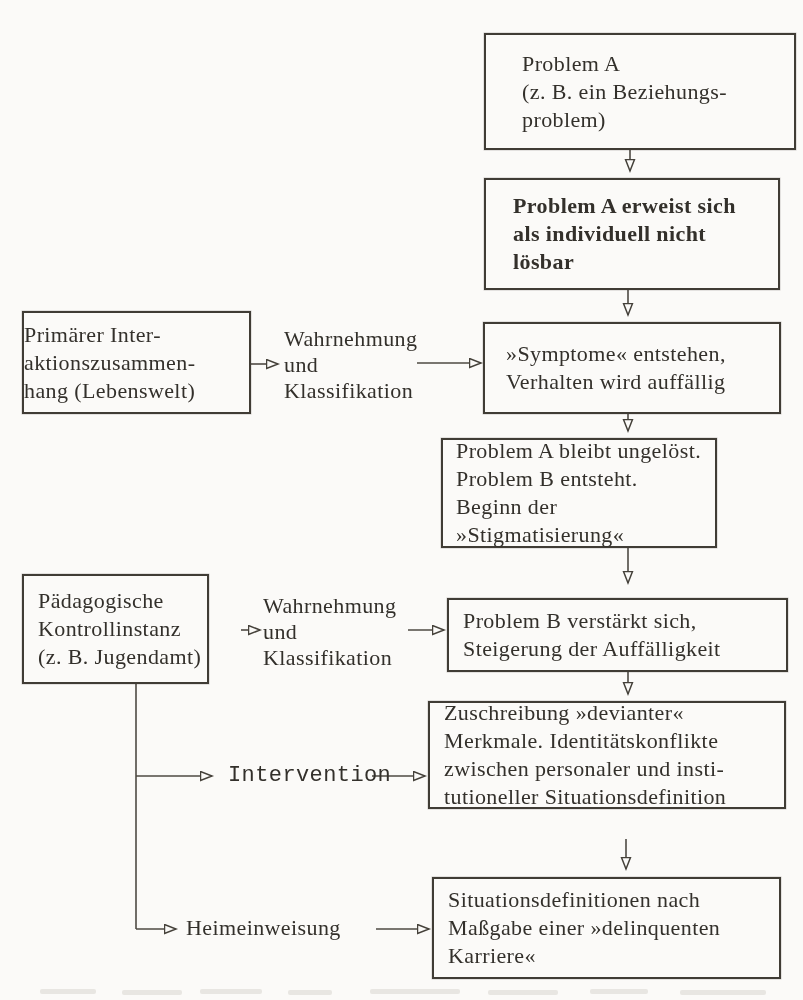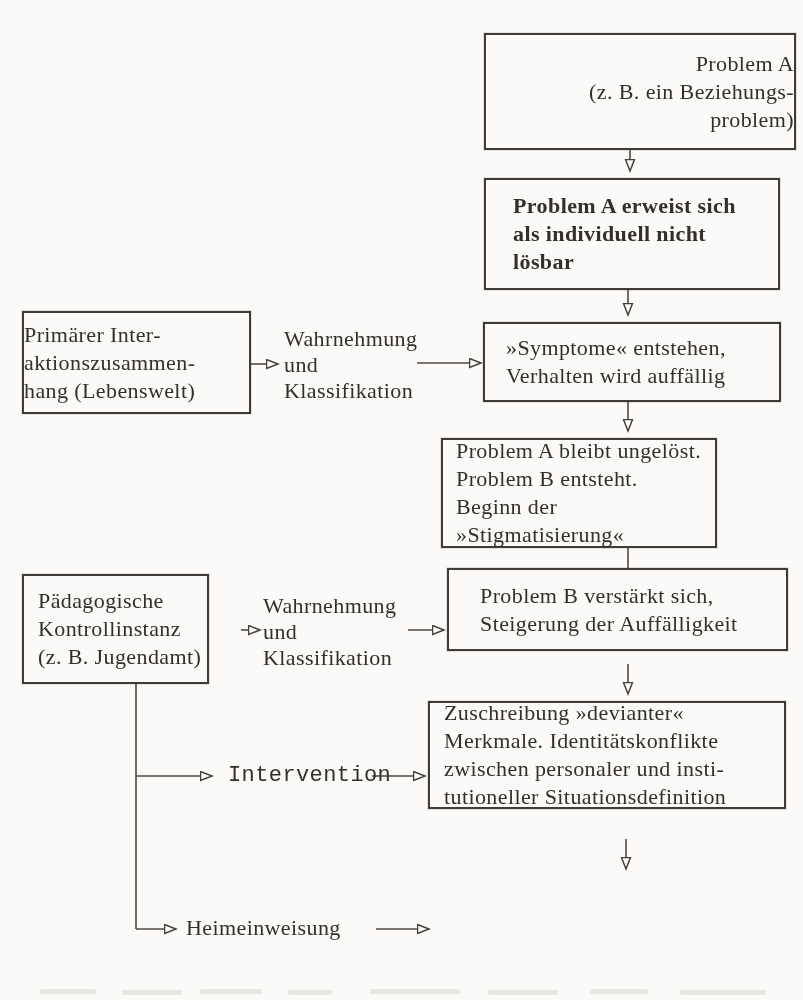--- a/index.html
+++ b/index.html
@@ -75,51 +75,54 @@
     <line x1="241" y1="630" x2="260" y2="630" marker-end="url(#ah)"></line>
     <line x1="408" y1="630" x2="444" y2="630" marker-end="url(#ah)"></line>
 
     <polyline points="136,684 136,929"></polyline>
     <line x1="136" y1="776" x2="212" y2="776" marker-end="url(#ah)"></line>
     <line x1="372" y1="776" x2="425" y2="776" marker-end="url(#ah)"></line>
     <polyline points="136,929 176,929" marker-end="url(#ah)"></polyline>
     <line x1="376" y1="929" x2="429" y2="929" marker-end="url(#ah)"></line>
   </svg>
 
-  <div class="fbox" style="left:484px; top:33px; width:312px; height:117px; padding-left:24px;text-align:right;">Problem A
+  <div class="fbox" style="left:484px; top:33px; width:312px; height:117px; padding-left:36px;">Problem A
 (z. B. ein Beziehungs-
 problem)</div>
 
   <div class="fbox" style="left:484px; top:178px; width:296px; height:112px; padding-left:27px;font-weight:bold;">Problem A erweist sich
 als individuell nicht
 lösbar</div>
 
   <div class="fbox" style="left:22px; top:311px; width:229px; height:103px; padding-left:0;">Primärer Inter-
 aktionszusammen-
 hang (Lebenswelt)</div>
 
-  <div class="fbox" style="left:483px; top:322px; width:298px; height:80px; padding-left:21px;">»Symptome« entstehen,
+  <div class="fbox" style="left:483px; top:322px; width:298px; height:92px; padding-left:21px;">»Symptome« entstehen,
 Verhalten wird auffällig</div>
 
   <div class="fbox" style="left:441px; top:438px; width:276px; height:110px; padding-left:13px;">Problem A bleibt ungelöst.
 Problem B entsteht.
 Beginn der »Stigmatisierung«</div>
 
   <div class="fbox" style="left:22px; top:574px; width:187px; height:110px; padding-left:14px;">Pädagogische
 Kontrollinstanz
 (z. B. Jugendamt)</div>
 
-  <div class="fbox" style="left:447px; top:568px; width:341px; height:83px; padding-left:31px;">Problem B verstärkt sich,
+  <div class="fbox" style="left:447px; top:598px; width:341px; height:74px; padding-left:14px;">Problem B verstärkt sich,
 Steigerung der Auffälligkeit</div>
 
   <div class="fbox" style="left:428px; top:701px; width:358px; height:108px; padding-left:14px;">Zuschreibung »devianter«
 Merkmale. Identitätskonflikte
 zwischen personaler und insti-
 tutioneller Situationsdefinition</div>
 
+  <div class="fbox" style="left:432px; top:877px; width:349px; height:102px; padding-left:14px;">Situationsdefinitionen nach
+Maßgabe einer »delinquenten
+Karriere«</div>
 
   <div class="flabel" style="left:284px; top:326px;">Wahrnehmung
 und
 Klassifikation</div>
 
   <div class="flabel" style="left:263px; top:593px;">Wahrnehmung
 und
 Klassifikation</div>
 
   <div class="flabel" style="left:228px; top:763px;font-family:Liberation Mono, monospace;">Intervention</div>

